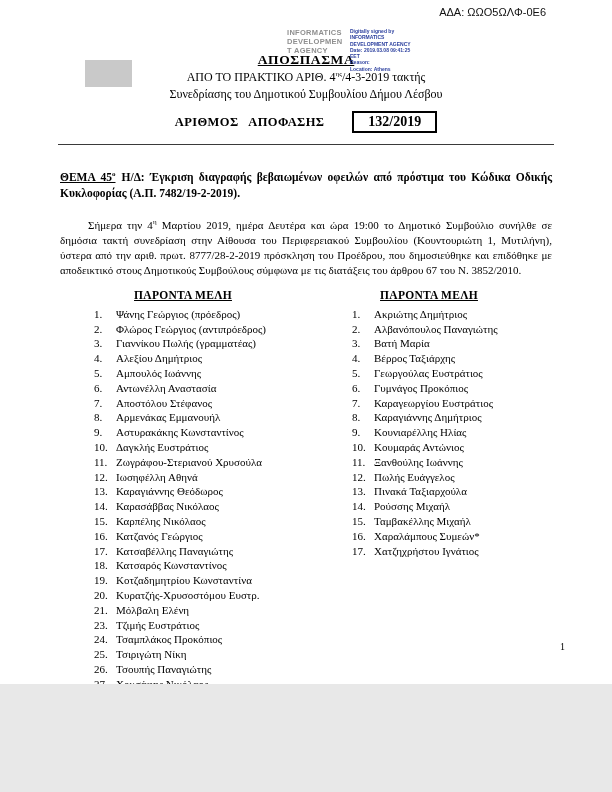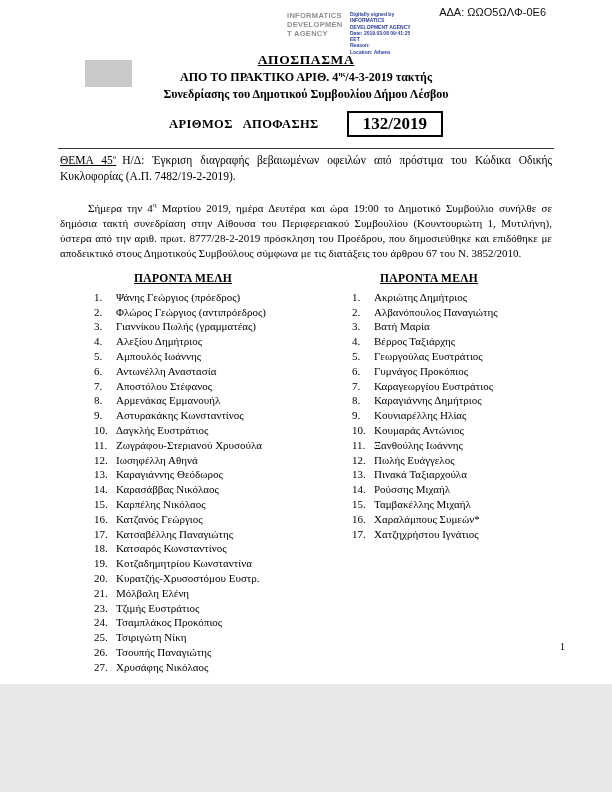--- a/index.html
+++ b/index.html
@@ -6,40 +6,40 @@
   html,body { background:#e8e8e8; }
   .page {
     position:relative; width:612px; height:684px; margin:0 auto;
     background:#ffffff; font-family:"Liberation Serif", serif; color:#000;
     overflow:hidden;
   }
   .ada {
     position:absolute; top:6px; right:66px;
     font-family:"Liberation Sans", sans-serif; font-size:11px; color:#111;
   }
-  .stamp { position:absolute; top:11px; left:287px; display:flex; gap:5px; align-items:flex-start; }
+  .stamp { position:absolute; top:28px; left:287px; display:flex; gap:5px; align-items:flex-start; }
   .stamp-agency {
     font-family:"Liberation Sans", sans-serif; font-size:7.5px; font-weight:bold;
     color:#8f8f8f; line-height:1.2; width:58px; letter-spacing:.3px;
   }
   .stamp-agency div { white-space:nowrap; }
   .stamp-sig {
     font-family:"Liberation Sans", sans-serif; font-size:5px; font-weight:bold;
     color:#2b3f9e; line-height:1.25; width:78px;
   }
   .emblem { position:absolute; left:85px; top:60px; width:47px; height:27px; background:#c9c9c9; }
   .header { text-align:center; padding-top:52px; }
   .title { font-size:13.5px; font-weight:bold; text-decoration:underline; letter-spacing:.6px; }
-  .hline1, .hline2 { font-size:12px; font-weight:bold; margin-top:2px; }
+  .hline1, .hline2 { font-size:12px; font-weight:normal; margin-top:2px; }
   .decision-row { display:flex; justify-content:center; align-items:center; gap:28px; margin-top:9px; }
   .decision-label { font-size:12.5px; font-weight:bold; word-spacing:7px; letter-spacing:.4px; }
-  .decision-box { border:2px solid #000; font-size:17px; font-weight:bold; padding:1px 14px; }
+  .decision-box { border:2px solid #000; font-size:14px; font-weight:bold; padding:1px 14px; }
   .rule { margin:11px 58px 0 58px; border-top:1px solid #3a3a3a; }
   .content { padding:0 60px; }
-  .thema { margin-top:4px; font-size:11.5px; font-weight:normal; text-align:justify; line-height:1.35; }
+  .thema { margin-top:25px; font-size:11.5px; font-weight:bold; text-align:justify; line-height:1.35; }
   .thema .label { text-decoration:underline; }
   .thema .agenda { margin-left:6px; }
   .para { margin-top:7px; font-size:11px; text-align:justify; text-indent:28px; line-height:1.36; }
   .para.first { margin-top:17px; }
   .members { display:flex; margin-top:11px; }
   .col { width:50%; }
   .col-heading {
     text-align:center; font-size:11.5px; font-weight:bold;
     text-decoration:underline; margin-bottom:6px; letter-spacing:.3px;
   }

